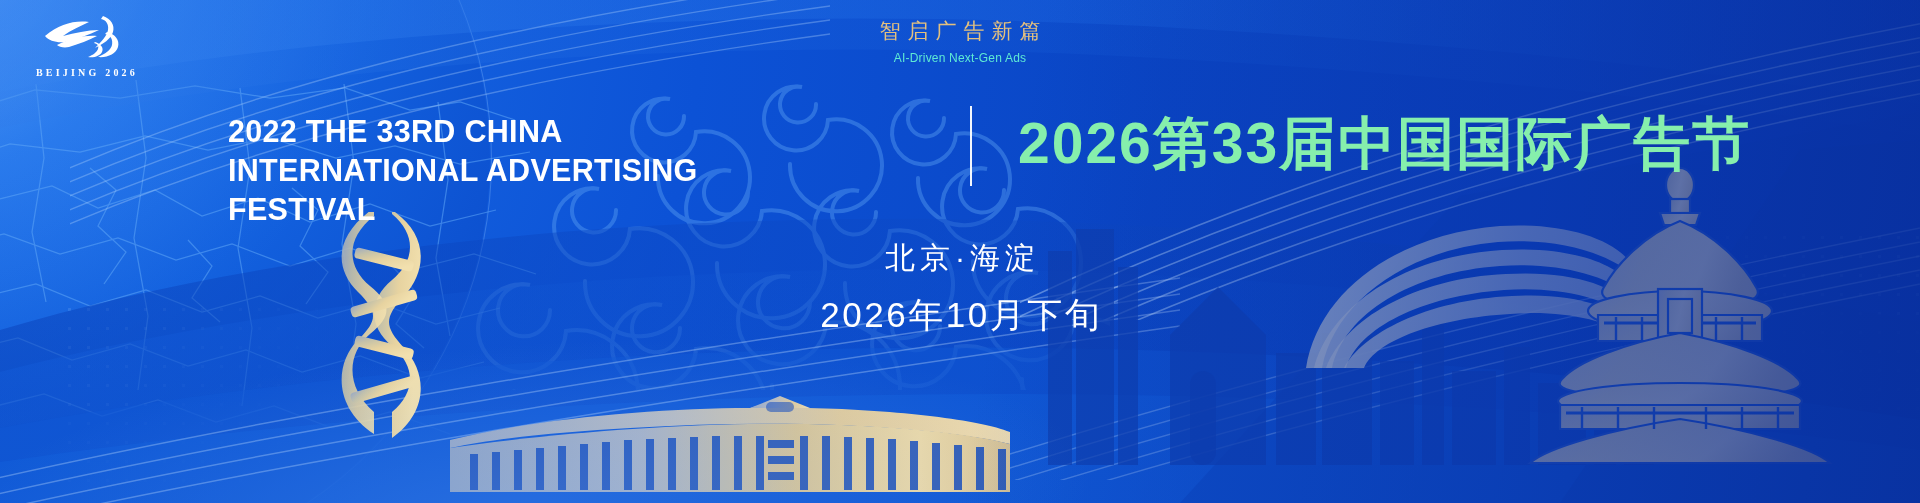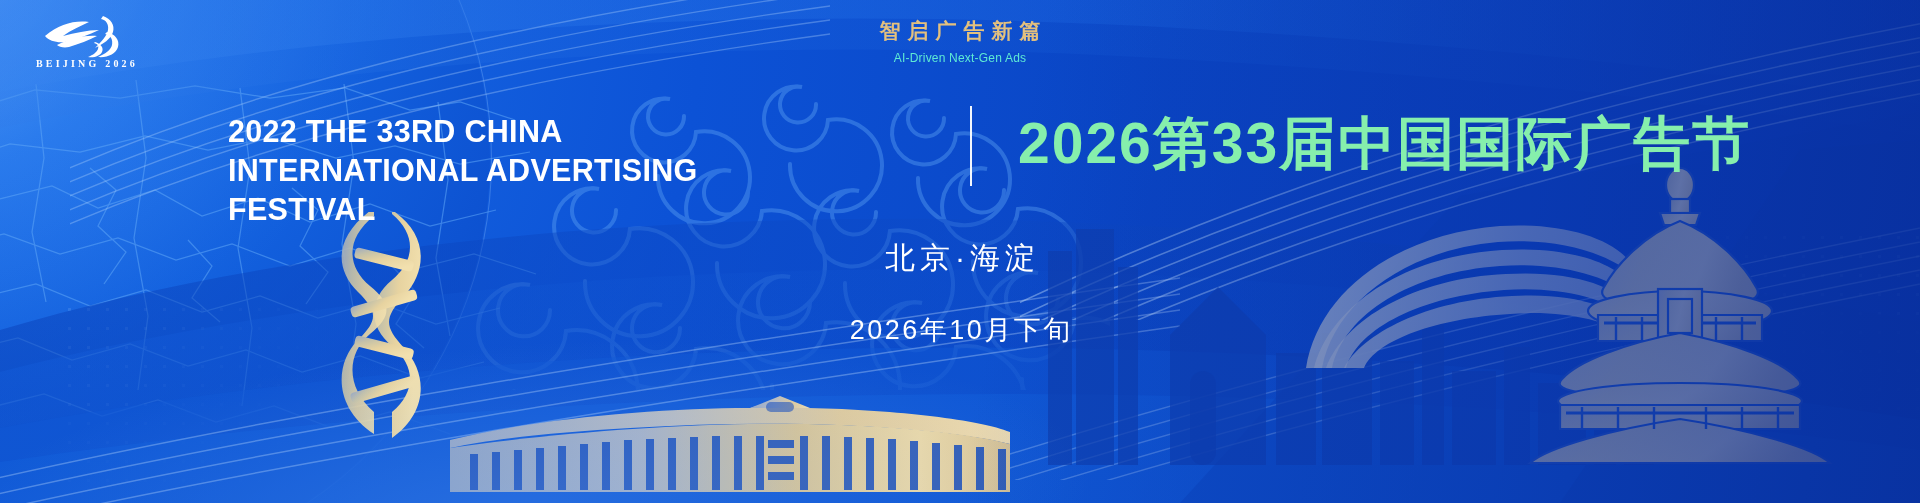--- a/index.html
+++ b/index.html
@@ -112,27 +112,27 @@
   .logo{ position:absolute; left:22px; top:14px; width:130px; height:96px; text-align:center; }
   .logo-mark{ width:92px; height:44px; margin:0 auto; display:block; }
   .logo-ciaf{
     font-family:"Liberation Serif","DejaVu Serif",serif;
     font-size:33px; font-weight:700; font-style:italic;
     color:#fff; letter-spacing:1px; line-height:1.02; margin-top:1px;
   }
   .logo-city{
     font-family:"Liberation Serif","DejaVu Serif",serif;
     font-size:10px; font-weight:700; color:#fff;
-    letter-spacing:3.2px; margin-top:0;
+    letter-spacing:3.2px; margin-top:9px;
   }
 
   
   .tagline{ position:absolute; left:700px; top:18px; width:520px; text-align:center; }
   .tagline-cn{
-    font-size:21px; font-weight:700; color:#e3c07e;
+    font-size:21px; font-weight:400; color:#e3c07e;
     letter-spacing:7px; line-height:1.25; text-indent:7px;
   }
   .tagline-en{
     font-size:12px; color:#5eead4; letter-spacing:.2px;
     margin-top:7px; line-height:1.25;
   }
 
   
   .title-en{
     position:absolute; left:228px; top:112px; width:560px;
@@ -150,22 +150,22 @@
   }
 
   
   .place{
     position:absolute; left:700px; top:238px; width:520px;
     text-align:center; color:#fff; font-size:30px;
     letter-spacing:5px; text-indent:5px; font-weight:400;
   }
   .date{
     position:absolute; left:700px; top:292px; width:520px;
-    text-align:center; color:#fff; font-size:27px;
-    letter-spacing:2.5px; text-indent:2.5px; font-weight:400;margin-top:20px;
+    text-align:center; color:#fff; font-size:35px;
+    letter-spacing:2.5px; text-indent:2.5px; font-weight:400;
   }
 </style>
 </head>
 <body>
 
 <div class="banner">
 
   <div class="bg-base"></div>
 
   <div class="globe"></div>

